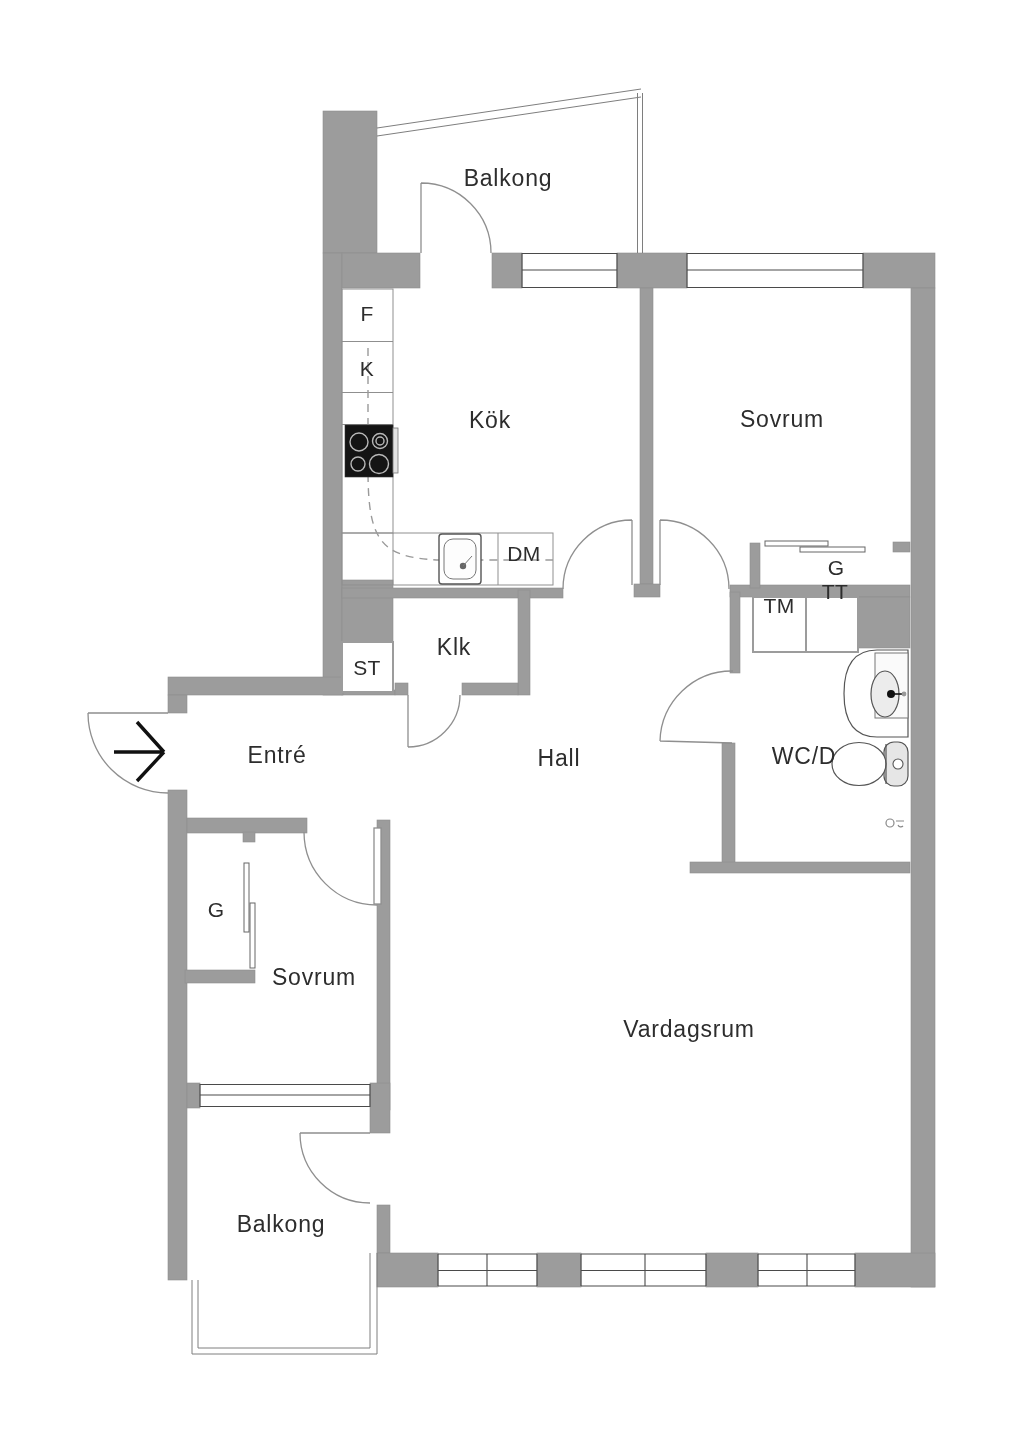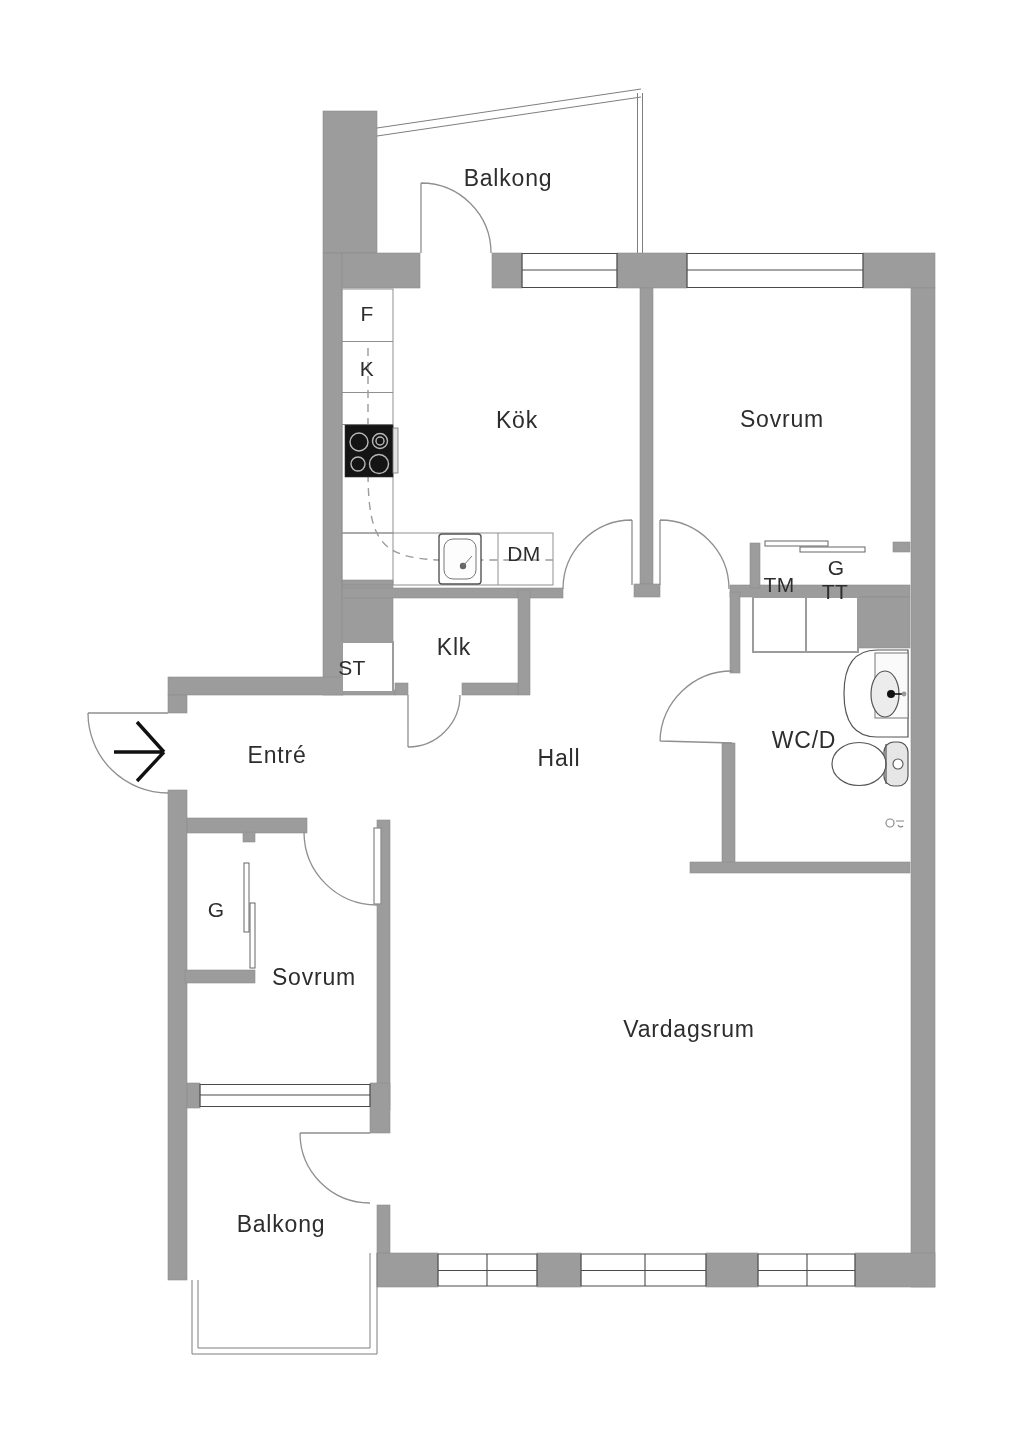--- a/index.html
+++ b/index.html
@@ -182,32 +182,32 @@
       <path d="M886,744 V784" stroke="#555" stroke-width="1.2" fill="none"></path>
       <circle cx="898" cy="764" r="5" fill="#ffffff" stroke="#555" stroke-width="1.1"></circle>
     </g>
     <g stroke="#888" stroke-width="1.2" fill="none">
       <circle cx="890" cy="823" r="4"></circle>
       <path d="M896,821 H904 M898,825 a3,3 0 0 0 5,1"></path>
     </g>
   </svg>
 
   <div class="lbl" style="left:508px;top:178px">Balkong</div>
-  <div class="lbl" style="left:517px;top:420px">Kök</div>
+  <div class="lbl" style="left:490px;top:420px">Kök</div>
   <div class="lbl" style="left:782px;top:419px">Sovrum</div>
   <div class="lbl" style="left:454px;top:647px">Klk</div>
   <div class="lbl" style="left:277px;top:755px">Entré</div>
   <div class="lbl" style="left:559px;top:758px">Hall</div>
-  <div class="lbl" style="left:804px;top:740px">WC/D</div>
+  <div class="lbl" style="left:804px;top:756px">WC/D</div>
   <div class="lbl" style="left:314px;top:977px">Sovrum</div>
   <div class="lbl" style="left:689px;top:1029px">Vardagsrum</div>
   <div class="lbl" style="left:281px;top:1224px">Balkong</div>
 
   <div class="lbl lbl-sm" style="left:367px;top:314px">F</div>
   <div class="lbl lbl-sm" style="left:367px;top:369px">K</div>
   <div class="lbl lbl-sm" style="left:524px;top:554px">DM</div>
   <div class="lbl lbl-sm" style="left:836px;top:568px">G</div>
-  <div class="lbl lbl-sm" style="left:779px;top:585px">TM</div>
+  <div class="lbl lbl-sm" style="left:779px;top:606px">TM</div>
   <div class="lbl lbl-sm" style="left:835px;top:592px">TT</div>
-  <div class="lbl lbl-sm" style="left:352px;top:668px">ST</div>
+  <div class="lbl lbl-sm" style="left:367px;top:668px">ST</div>
   <div class="lbl lbl-sm" style="left:216px;top:910px">G</div>
 
 </div>
 
 </body></html>

